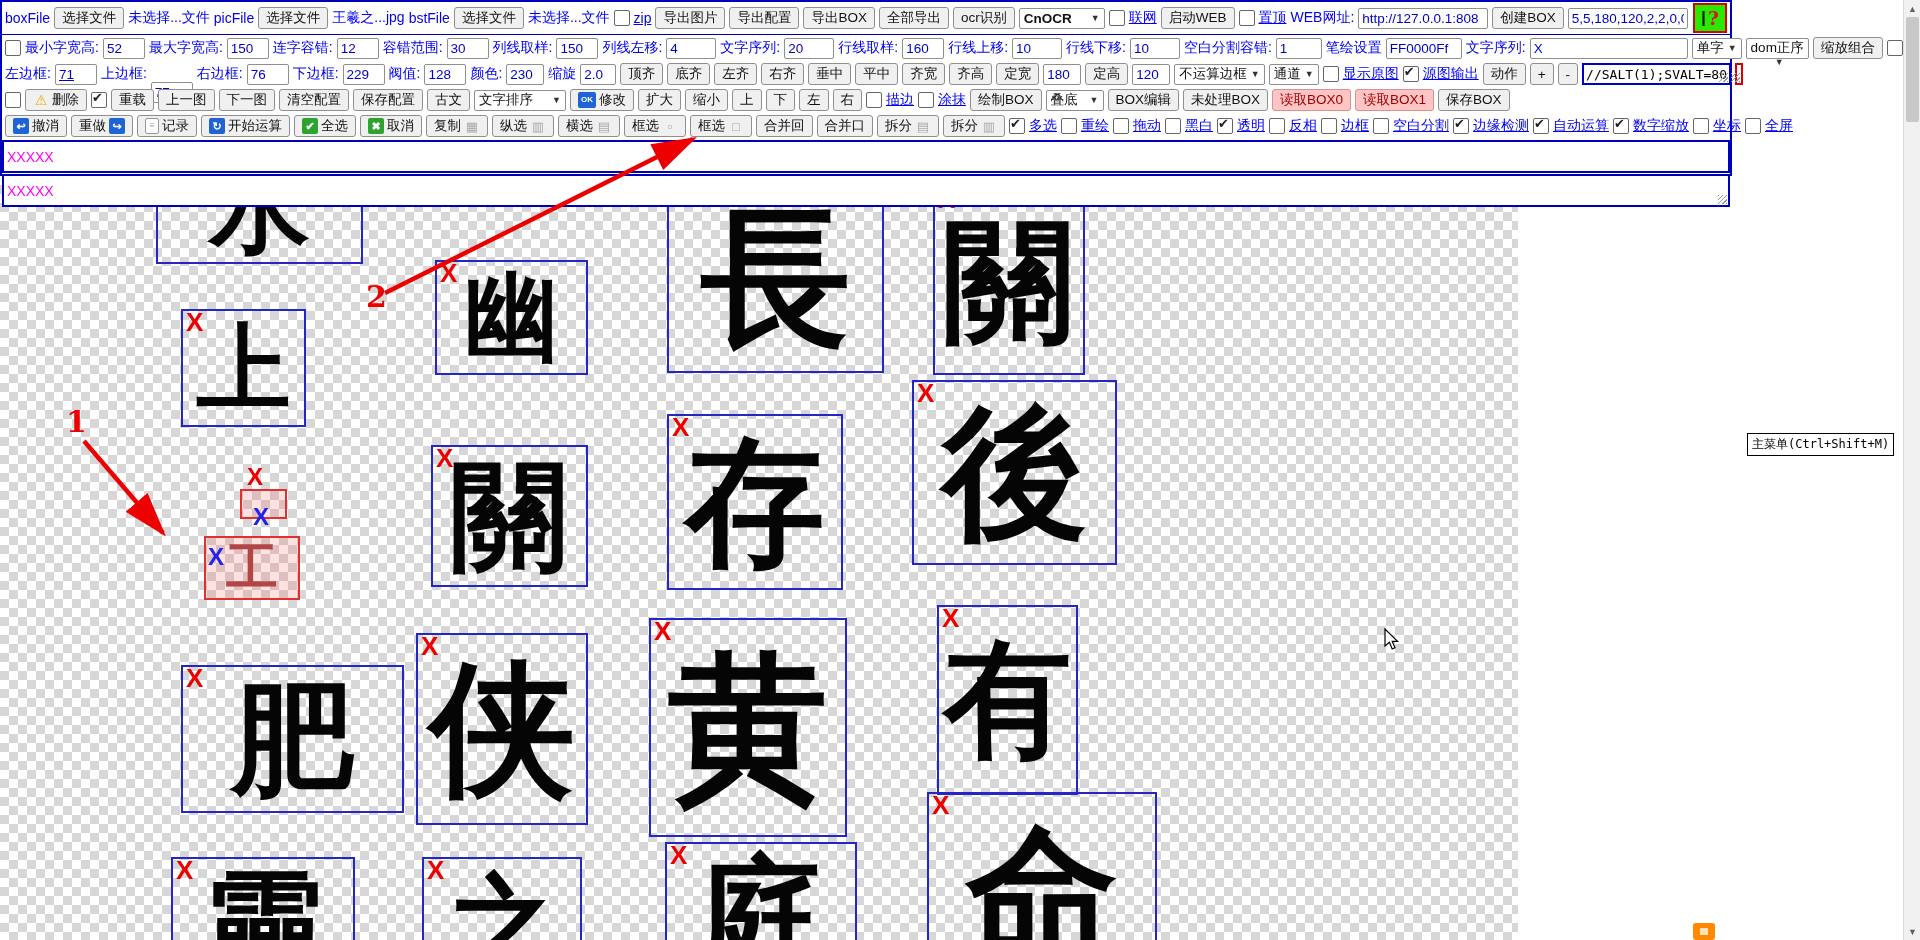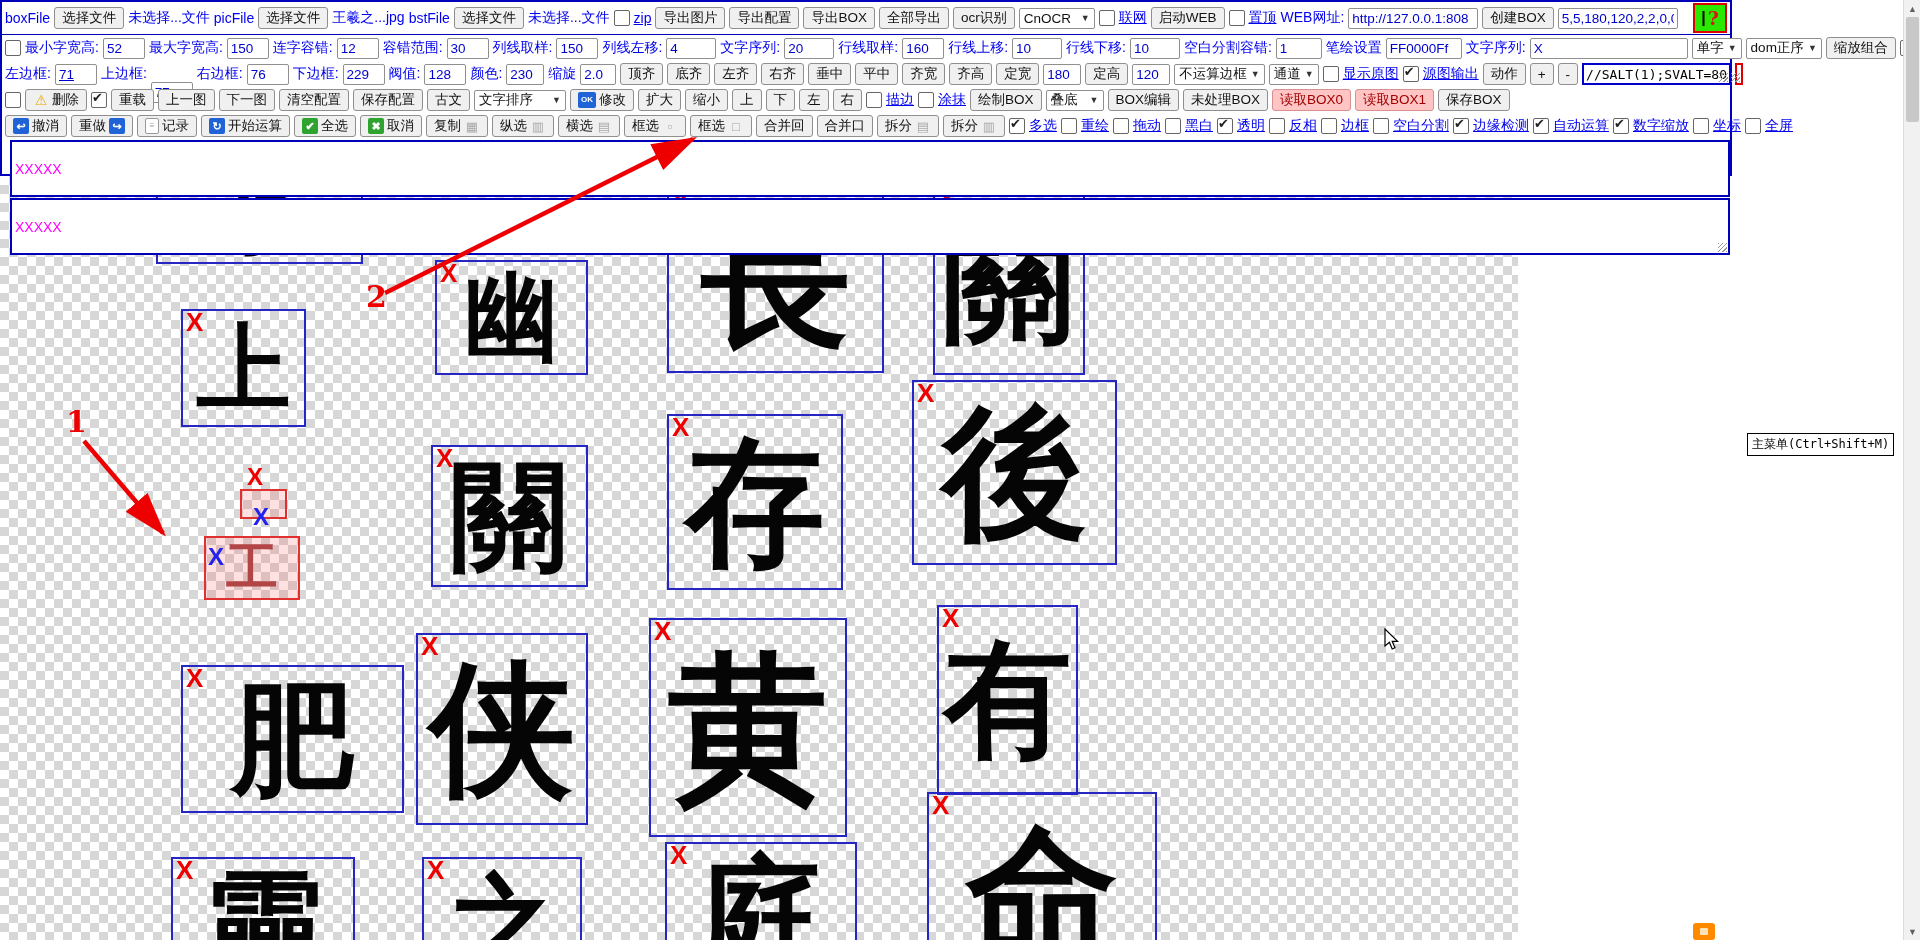--- a/index.html
+++ b/index.html
@@ -38,22 +38,22 @@
   .help{display:inline-flex;align-items:center;justify-content:center;gap:2px;width:30px;height:26px;
         background:#2ae800;border:2px solid #dd0000;margin-left:auto;font-weight:bold;}
   .help .bar{color:#000;font-size:16px;}
   .help .qm{color:#dd1111;font-size:19px;font-family:"DejaVu Serif",serif;}
   .ta{display:inline-flex;align-items:center;border:2px solid #0000cc;height:22px;box-sizing:border-box;
       background:#fff;color:#000;font-family:"DejaVu Sans Mono",monospace;font-size:13px;
       padding:0 2px;position:relative;}
   .ta.red{border-color:#dd0000;}
   .handle{position:absolute;right:1px;bottom:1px;width:9px;height:9px;
           background:repeating-linear-gradient(135deg,#999 0 1px,transparent 1px 3px);}
-  .xrow{border:2px solid #0000bb;height:21px;margin:1px 0 0 8px;color:#ff00ff;font-size:14px;
-        padding:16px 3px;position:relative;background:#fff;display:flex;align-items:center;}
+  .xrow{border:2px solid #0000bb;height:21px;margin:1px 0 0 0;color:#ff00ff;font-size:14px;
+        padding:4px 3px;position:relative;background:#fff;display:flex;align-items:center;}
 
   
   .canvas{position:absolute;left:0;top:176px;width:1903px;height:764px;overflow:hidden;background:#fff;z-index:1;}
   .checker{position:absolute;left:0;top:0;width:1518px;height:764px;
      background:conic-gradient(#d7d7d7 90deg,#ffffff 90deg 180deg,#d7d7d7 180deg 270deg,#ffffff 270deg);
      background-size:18px 18px;}
   .cbox{position:absolute;border:2px solid #2626c4;box-sizing:border-box;display:flex;
         align-items:center;justify-content:center;overflow:visible;}
   .cbox .glyph{font-family:"DejaVu Serif","Liberation Serif",serif;font-weight:900;color:#050505;line-height:0.95;}
   .xmark{position:absolute;top:-2px;left:3px;color:#ee0000;font-weight:bold;font-size:26px;line-height:1;}
@@ -108,21 +108,21 @@
         </button>
         <button class="btn">
           <span class="blab">导出BOX</span>
         </button>
         <button class="btn">
           <span class="blab">全部导出</span>
         </button>
         <button class="btn">
           <span class="blab">ocr识别</span>
         </button>
-        <span class="sel" style="width: 76px;">
+        <span class="sel" style="width: 86px; font-weight: bold;">
           <span>CnOCR</span>
           <span class="caret">▼</span>
         </span>
         <span class="chk"></span>
         <span class="lbl u">联网</span>
         <button class="btn">
           <span class="blab">启动WEB</span>
         </button>
         <span class="chk"></span>
         <span class="lbl u">置顶</span>
@@ -162,21 +162,21 @@
         <span class="lbl">空白分割容错:</span>
         <input class="inp" value="1" style="width: 38px;">
         <span class="lbl">笔绘设置</span>
         <input class="inp" value="FF0000Ff" style="width: 68px;">
         <span class="lbl">文字序列:</span>
         <input class="inp" value="X" style="width: 150px;">
         <span class="sel" style="width: 62px;">
           <span>单字</span>
           <span class="caret">▼</span>
         </span>
-        <span class="sel" style="width: 92px;">
+        <span class="sel" style="width: 92px; flex-direction: column;">
           <span>dom正序</span>
           <span class="caret">▼</span>
         </span>
         <button class="btn">
           <span class="blab">缩放组合</span>
         </button>
         <span class="chk"></span>
         <button class="btn"></button>
       </div>
       <div class="tb-row">

